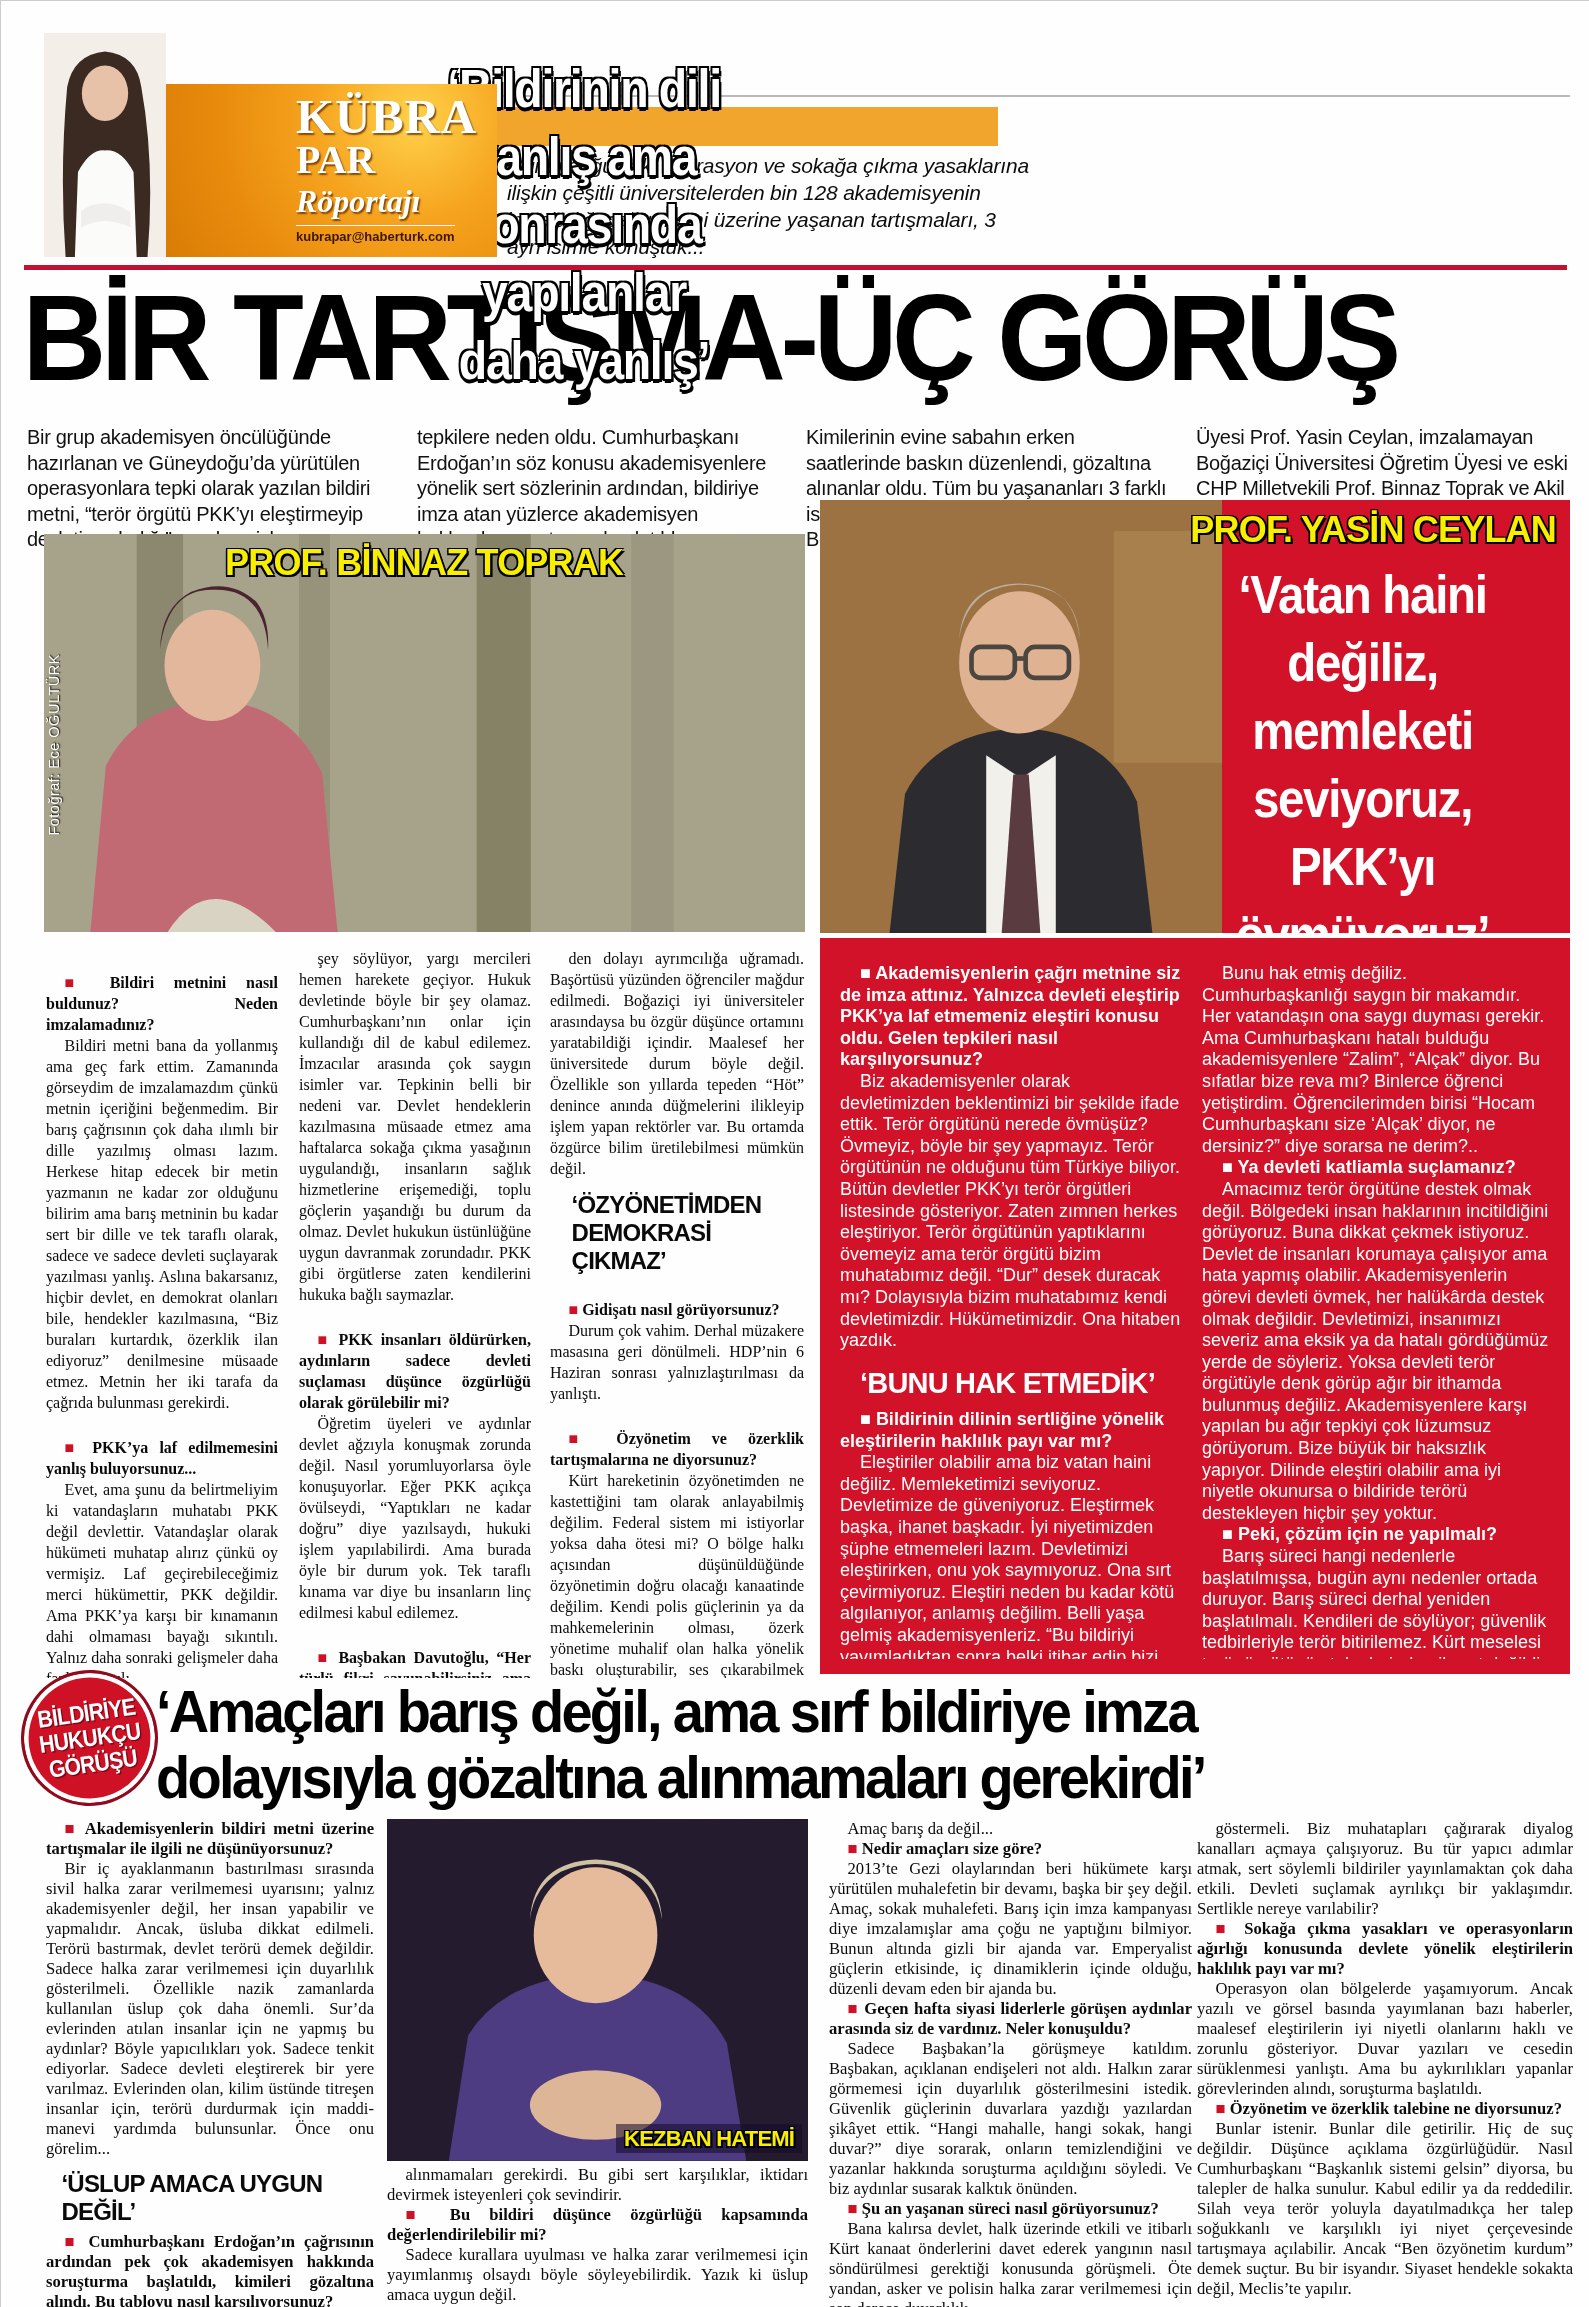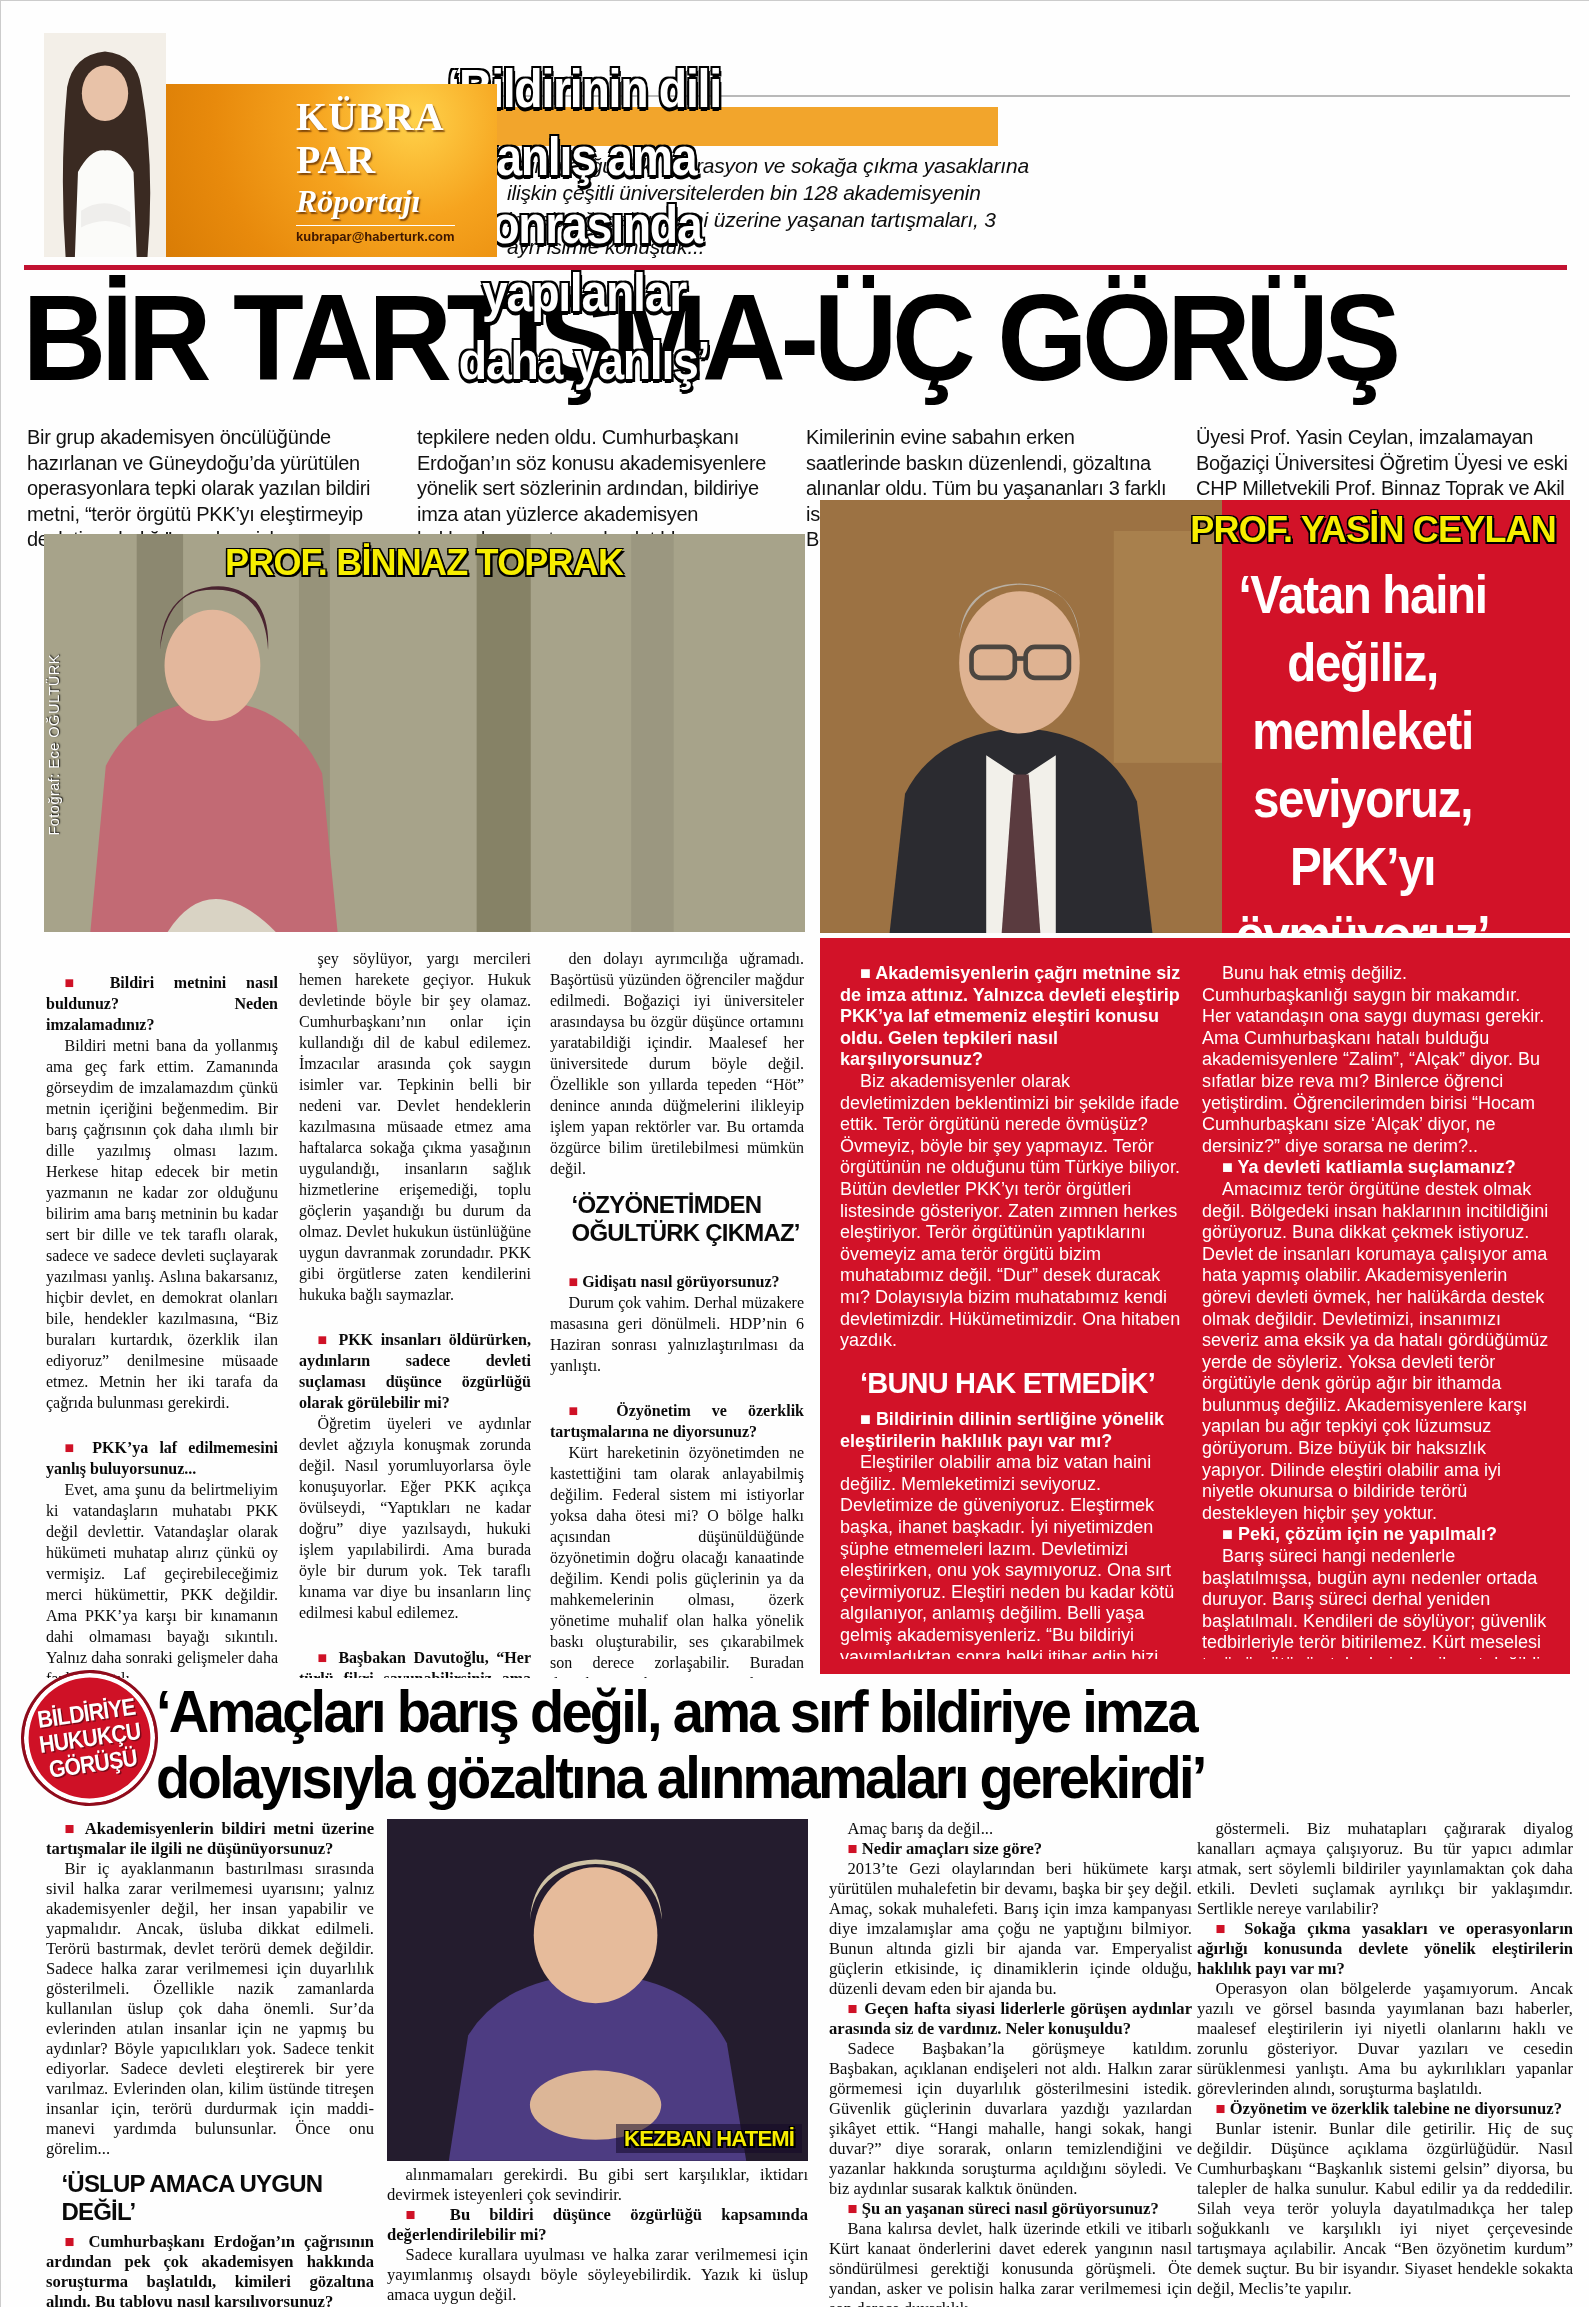--- a/index.html
+++ b/index.html
@@ -7,21 +7,21 @@
         font-family:"Liberation Sans",sans-serif;overflow:hidden;border:0.8px solid #ccc;}
   .abs{position:absolute;}
 
   
   .hairline{position:absolute;left:43px;top:94px;width:1526px;height:1.5px;background:#b9b9b9;}
   .author-photo{left:43px;top:32px;width:122px;height:224px;background:linear-gradient(180deg,#f4f1ec 0%,#efeae2 60%,#e7e0d5 100%);overflow:hidden;z-index:3;}
   .masthead{left:164px;top:83px;width:332px;height:173px;z-index:2;
     background:radial-gradient(circle at 75% 20%,#ffd24a 0%,#f6a41f 35%,#e88a0c 70%,#d97c05 100%);
     color:#fff;padding:10.8px 0 0 131px;box-sizing:border-box;
     font-family:"Liberation Serif",serif;text-shadow:1.5px 1.5px 1.5px rgba(90,40,0,.75);}
-  .masthead .l1{font-size:40px;font-weight:bold;letter-spacing:0.8px;line-height:43px;}
+  .masthead .l1{font-size:49px;font-weight:bold;letter-spacing:0.8px;line-height:43px;}
   .masthead .l2{font-size:40px;font-weight:bold;line-height:43px;}
   .masthead .l3{font-size:32px;font-weight:bold;font-style:italic;line-height:40px;}
   .masthead .email{font-size:13px;font-weight:bold;font-family:"Liberation Sans",sans-serif;
       color:#3d1600;text-shadow:none;border-top:1.5px solid #fff;display:inline-block;padding-top:3.1px;margin-top:4.6px;}
   .orange-strip{left:495px;top:106px;width:502px;height:39px;background:#f2a52c;}
   .intro{left:506px;top:151px;width:526px;font-size:21px;line-height:27px;font-style:italic;color:#0d0d0d;letter-spacing:-0.2px;}
   .red-rule{left:23px;top:264px;width:1543px;height:5.4px;background:#c21231;}
   .main-headline{left:21.6px;top:272px;width:1546px;font-size:116px;line-height:122px;font-weight:bold;
       color:#000;letter-spacing:-5.4px;transform:scaleY(1.06);transform-origin:top left;white-space:nowrap;}
 
@@ -176,21 +176,21 @@
       <p class="q"><span class="bullet">■ </span>Akademisyenler hakkında soruşturma başlatılması, kimilerinin gözaltına alınması mı?</p>
     </div>
   <div class="abs qacol col-2">
       <p class="a">şey söylüyor, yargı mercileri hemen harekete geçiyor. Hukuk devletinde böyle bir şey olamaz. Cumhurbaşkanı’nın onlar için kullandığı dil de kabul edilemez. İmzacılar arasında çok saygın isimler var. Tepkinin belli bir nedeni var. Devlet hendeklerin kazılmasına müsaade etmez ama haftalarca sokağa çıkma yasağının uygulandığı, insanların sağlık hizmetlerine erişemediği, toplu göçlerin yaşandığı bu durum da olmaz. Devlet hukukun üstünlüğüne uygun davranmak zorundadır. PKK gibi örgütlerse zaten kendilerini hukuka bağlı saymazlar.</p>
       <p class="q"><span class="bullet">■ </span>PKK insanları öldürürken, aydınların sadece devleti suçlaması düşünce özgürlüğü olarak görülebilir mi?</p>
       <p class="a">Öğretim üyeleri ve aydınlar devlet ağzıyla konuşmak zorunda değil. Nasıl yorumluyorlarsa öyle konuşuyorlar. Eğer PKK açıkça övülseydi, “Yaptıkları ne kadar doğru” diye yazılsaydı, hukuki işlem yapılabilirdi. Ama burada öyle bir durum yok. Tek taraflı kınama var diye bu insanların linç edilmesi kabul edilemez.</p>
       <p class="q"><span class="bullet">■ </span>Başbakan Davutoğlu, “Her türlü fikri savunabilirsiniz ama terörü fikir özgürlüğü çerçevesinde meşru kılamazsınız” diyor.</p>
     </div>
   <div class="abs qacol col-3">
       <p class="a">den dolayı ayrımcılığa uğramadı. Başörtüsü yüzünden öğrenciler mağdur edilmedi. Boğaziçi iyi üniversiteler arasındaysa bu özgür düşünce ortamını yaratabildiği içindir. Maalesef her üniversitede durum böyle değil. Özellikle son yıllarda tepeden “Höt” denince anında düğmelerini ilikleyip işlem yapan rektörler var. Bu ortamda özgürce bilim üretilebilmesi mümkün değil.</p>
-      <p class="sub">‘ÖZYÖNETİMDEN OĞULTÜRK ÇIKMAZ’</p>
+      <p class="sub">‘ÖZYÖNETİMDEN DEMOKRASİ ÇIKMAZ’</p>
       <p class="q"><span class="bullet">■ </span>Gidişatı nasıl görüyorsunuz?</p>
       <p class="a">Durum çok vahim. Derhal müzakere masasına geri dönülmeli. HDP’nin 6 Haziran sonrası yalnızlaştırılması da yanlıştı.</p>
       <p class="q"><span class="bullet">■ </span>Özyönetim ve özerklik tartışmalarına ne diyorsunuz?</p>
       <p class="a">Kürt hareketinin özyönetimden ne kastettiğini tam olarak anlayabilmiş değilim. Federal sistem mi istiyorlar yoksa daha ötesi mi? O bölge halkı açısından düşünüldüğünde özyönetimin doğru olacağı kanaatinde değilim. Kendi polis güçlerinin ya da mahkemelerinin olması, özerk yönetime muhalif olan halka yönelik baskı oluşturabilir, ses çıkarabilmek son derece zorlaşabilir. Buradan demokrasi çıkmaz. Şu anda aşırı merkezi bir sistem olduğu da doğru. Yapılması gereken, Avrupa Birliği Özerklik Şartı’nın çekincesiz kabul edilmesidir.</p>
     </div>
 
   <div class="abs redbox">
     <div class="redcol ra">
         <p class="q"><span class="bullet">■ </span>Akademisyenlerin çağrı metnine siz de imza attınız. Yalnızca devleti eleştirip PKK’ya laf etmemeniz eleştiri konusu oldu. Gelen tepkileri nasıl karşılıyorsunuz?</p>
         <p class="a">Biz akademisyenler olarak devletimizden beklentimizi bir şekilde ifade ettik. Terör örgütünü nerede övmüşüz? Övmeyiz, böyle bir şey yapmayız. Terör örgütünün ne olduğunu tüm Türkiye biliyor. Bütün devletler PKK’yı terör örgütleri listesinde gösteriyor. Zaten zımnen herkes eleştiriyor. Terör örgütünün yaptıklarını övemeyiz ama terör örgütü bizim muhatabımız değil. “Dur” desek duracak mı? Dolayısıyla bizim muhatabımız kendi devletimizdir. Hükümetimizdir. Ona hitaben yazdık.</p>

